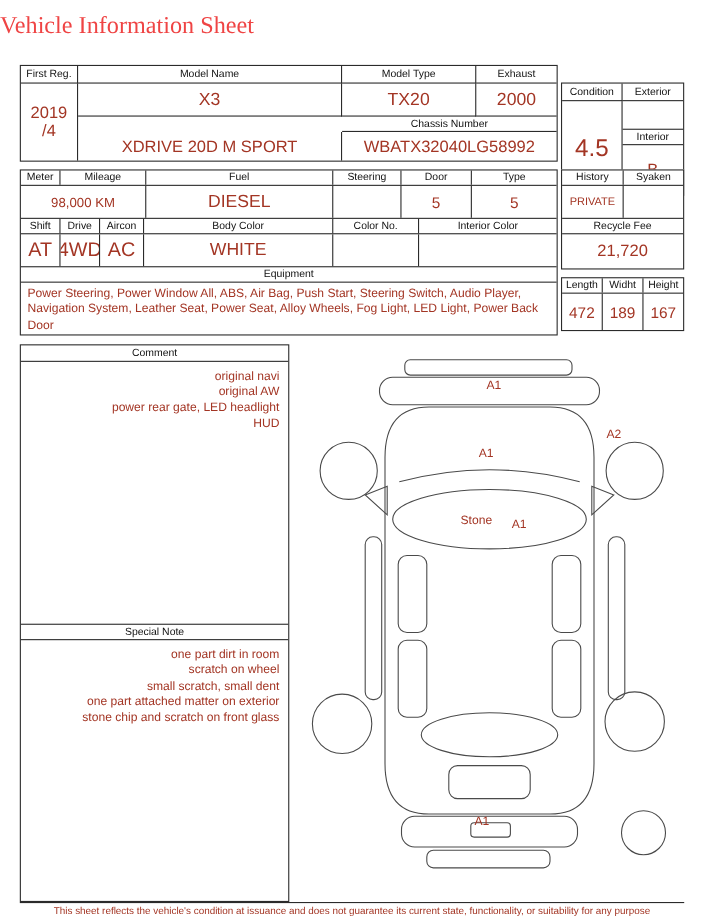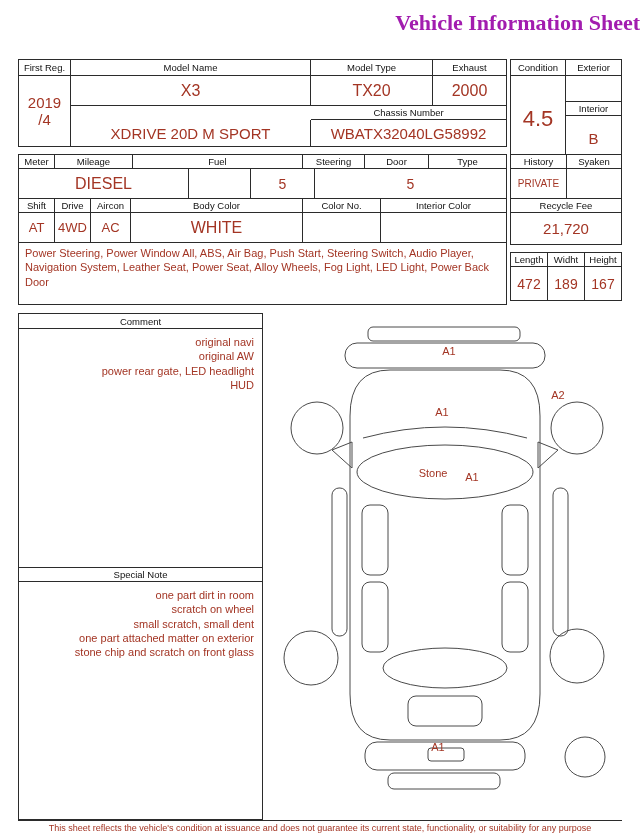--- a/index.html
+++ b/index.html
@@ -1,34 +1,34 @@
 <!DOCTYPE html>
 <html style="--accent-red: #A33524;"><head>
 <meta charset="utf-8">
 <style>
   :root { --accent-red: #A33524; --line: #2b2b2b; }
   html,body { margin:0; padding:0; background:#fff; }
   body { width:640px; height:835px; font-family:"Liberation Sans", sans-serif; color:#111; }
   .page { position:relative; width:640px; height:835px; background:#fff; overflow:hidden; }
-  .title { position:absolute; top:10px; left:0; width:640px; text-align:right;
-           font-family:"Liberation Serif", serif; font-size:22px; font-weight:700; color:#a21caf; }
+  .title { position:absolute; top:10px; left:0; width:640px; text-align:left;
+           font-family:"Liberation Serif", serif; font-size:22px; font-weight:400; color:#ef4444; }
   .box { position:absolute; border:1px solid var(--line); box-sizing:border-box; background:#fff; }
   .grid { display:grid; width:100%; height:100%; }
   .row { display:flex; border-bottom:1px solid var(--line); box-sizing:border-box; }
   .row.noline { border-bottom:none; }
   .c { box-sizing:border-box; border-right:1px solid var(--line); display:flex;
        align-items:center; justify-content:center; overflow:hidden; }
   .c.last { border-right:none; }
   .gc { box-sizing:border-box; display:flex; align-items:center; justify-content:center; overflow:hidden; }
   .br { border-right:1px solid var(--line); }
   .bb { border-bottom:1px solid var(--line); }
   .lbl { font-size:9.5px; color:#111; }
   .val { color:var(--accent-red); }
   .v22 { font-size:22px; } .v16 { font-size:16px; } .v15 { font-size:15px; }
-  .v14 { font-size:14px; } .v13 { font-size:13px; } .v12 { font-size:12px; } .v10 { font-size:10px; }
+  .v14 { font-size:14px; } .v13 { font-size:18px; } .v12 { font-size:12px; } .v10 { font-size:10px; }
   .firstreg { flex-direction:column; line-height:1.15; }
   .equip-text { color:var(--accent-red); font-size:11px; line-height:1.3; padding:3px 6px;
                 text-align:left; width:100%; box-sizing:border-box; }
   .note-head { height:15px; display:flex; align-items:center; justify-content:center;
                border-bottom:1px solid var(--line); box-sizing:border-box; }
   .note-body { padding:6px 8px; color:var(--accent-red); font-size:11px; line-height:1.3; }
   .note-body div { margin:0;text-align:right; }
   .diagram { position:absolute; left:266px; top:320px; width:368px; height:498px; }
   .diagram svg { position:absolute; left:0; top:0; }
   .marker { position:absolute; transform:translate(-50%,-50%); color:var(--accent-red);
@@ -60,61 +60,65 @@
       <div class="gc br bb val v16">TX20</div>
       <div class="gc bb val v16">2000</div>
 
       <div class="gc bb lbl" style="grid-column:3/5;">Chassis Number</div>
 
       <div class="gc br val v15" style="grid-column:2;">XDRIVE 20D M SPORT</div>
       <div class="gc val v15" style="grid-column:3/5;">WBATX32040LG58992</div>
     </div>
   </div>
 
-  <div class="box" style="left:510px;top:59px;width:112px;height:103px">
+  <div class="box" style="left:510px;top:75px;width:112px;height:103px">
     <div class="grid" style="grid-template-columns:55px 1fr;grid-template-rows:16px 26px 14px 1fr;">
       <div class="gc br bb lbl">Condition</div>
       <div class="gc bb lbl">Exterior</div>
       <div class="gc br val v22" style="grid-row:2/5;grid-column:1;">4.5</div>
       <div class="gc bb"></div>
       <div class="gc bb lbl">Interior</div>
       <div class="gc val v15">B</div>
     </div>
   </div>
 
   <div class="box" style="left:18px;top:154px;width:489px;height:151px">
     <div class="row" style="height:14px">
       <div class="c lbl" style="width:36px">Meter</div>
       <div class="c lbl" style="width:78px">Mileage</div>
       <div class="c lbl" style="width:170px">Fuel</div>
       <div class="c lbl" style="width:62px">Steering</div>
       <div class="c lbl" style="width:64px">Door</div>
       <div class="c last lbl" style="flex:1">Type</div>
     </div>
     <div class="row" style="height:30px">
+      <div class="c val v12" style="width:114px">98,000 KM</div>
       <div class="c val v16" style="width:170px">DIESEL</div>
       <div class="c" style="width:62px"></div>
       <div class="c val v14" style="width:64px">5</div>
       <div class="c last val v14" style="flex:1">5</div>
     </div>
     <div class="row" style="height:14px">
       <div class="c lbl" style="width:36px">Shift</div>
       <div class="c lbl" style="width:36px">Drive</div>
       <div class="c lbl" style="width:40px">Aircon</div>
       <div class="c lbl" style="width:172px">Body Color</div>
       <div class="c lbl" style="width:78px">Color No.</div>
       <div class="c last lbl" style="flex:1">Interior Color</div>
     </div>
     <div class="row" style="height:30px">
       <div class="c val v13" style="width:36px">AT</div>
       <div class="c val v13" style="width:36px">4WD</div>
       <div class="c val v13" style="width:40px">AC</div>
       <div class="c val v16" style="width:172px">WHITE</div>
       <div class="c" style="width:78px"></div>
       <div class="c last" style="flex:1"></div>
+    </div>
+    <div class="row" style="height:14px">
+      <div class="c last lbl" style="flex:1">Equipment</div>
     </div>
     <div class="row noline" style="flex:1;height:45px">
       <div class="equip-text">Power Steering, Power Window  All, ABS, Air Bag, Push Start, Steering Switch, Audio Player, Navigation System, Leather Seat, Power Seat, Alloy Wheels, Fog Light, LED Light, Power Back Door</div>
     </div>
   </div>
 
   <div class="box" style="left:510px;top:154px;width:112px;height:91px">
     <div class="row" style="height:14px">
       <div class="c lbl" style="width:56px">History</div>
       <div class="c last lbl" style="flex:1">Syaken</div>

